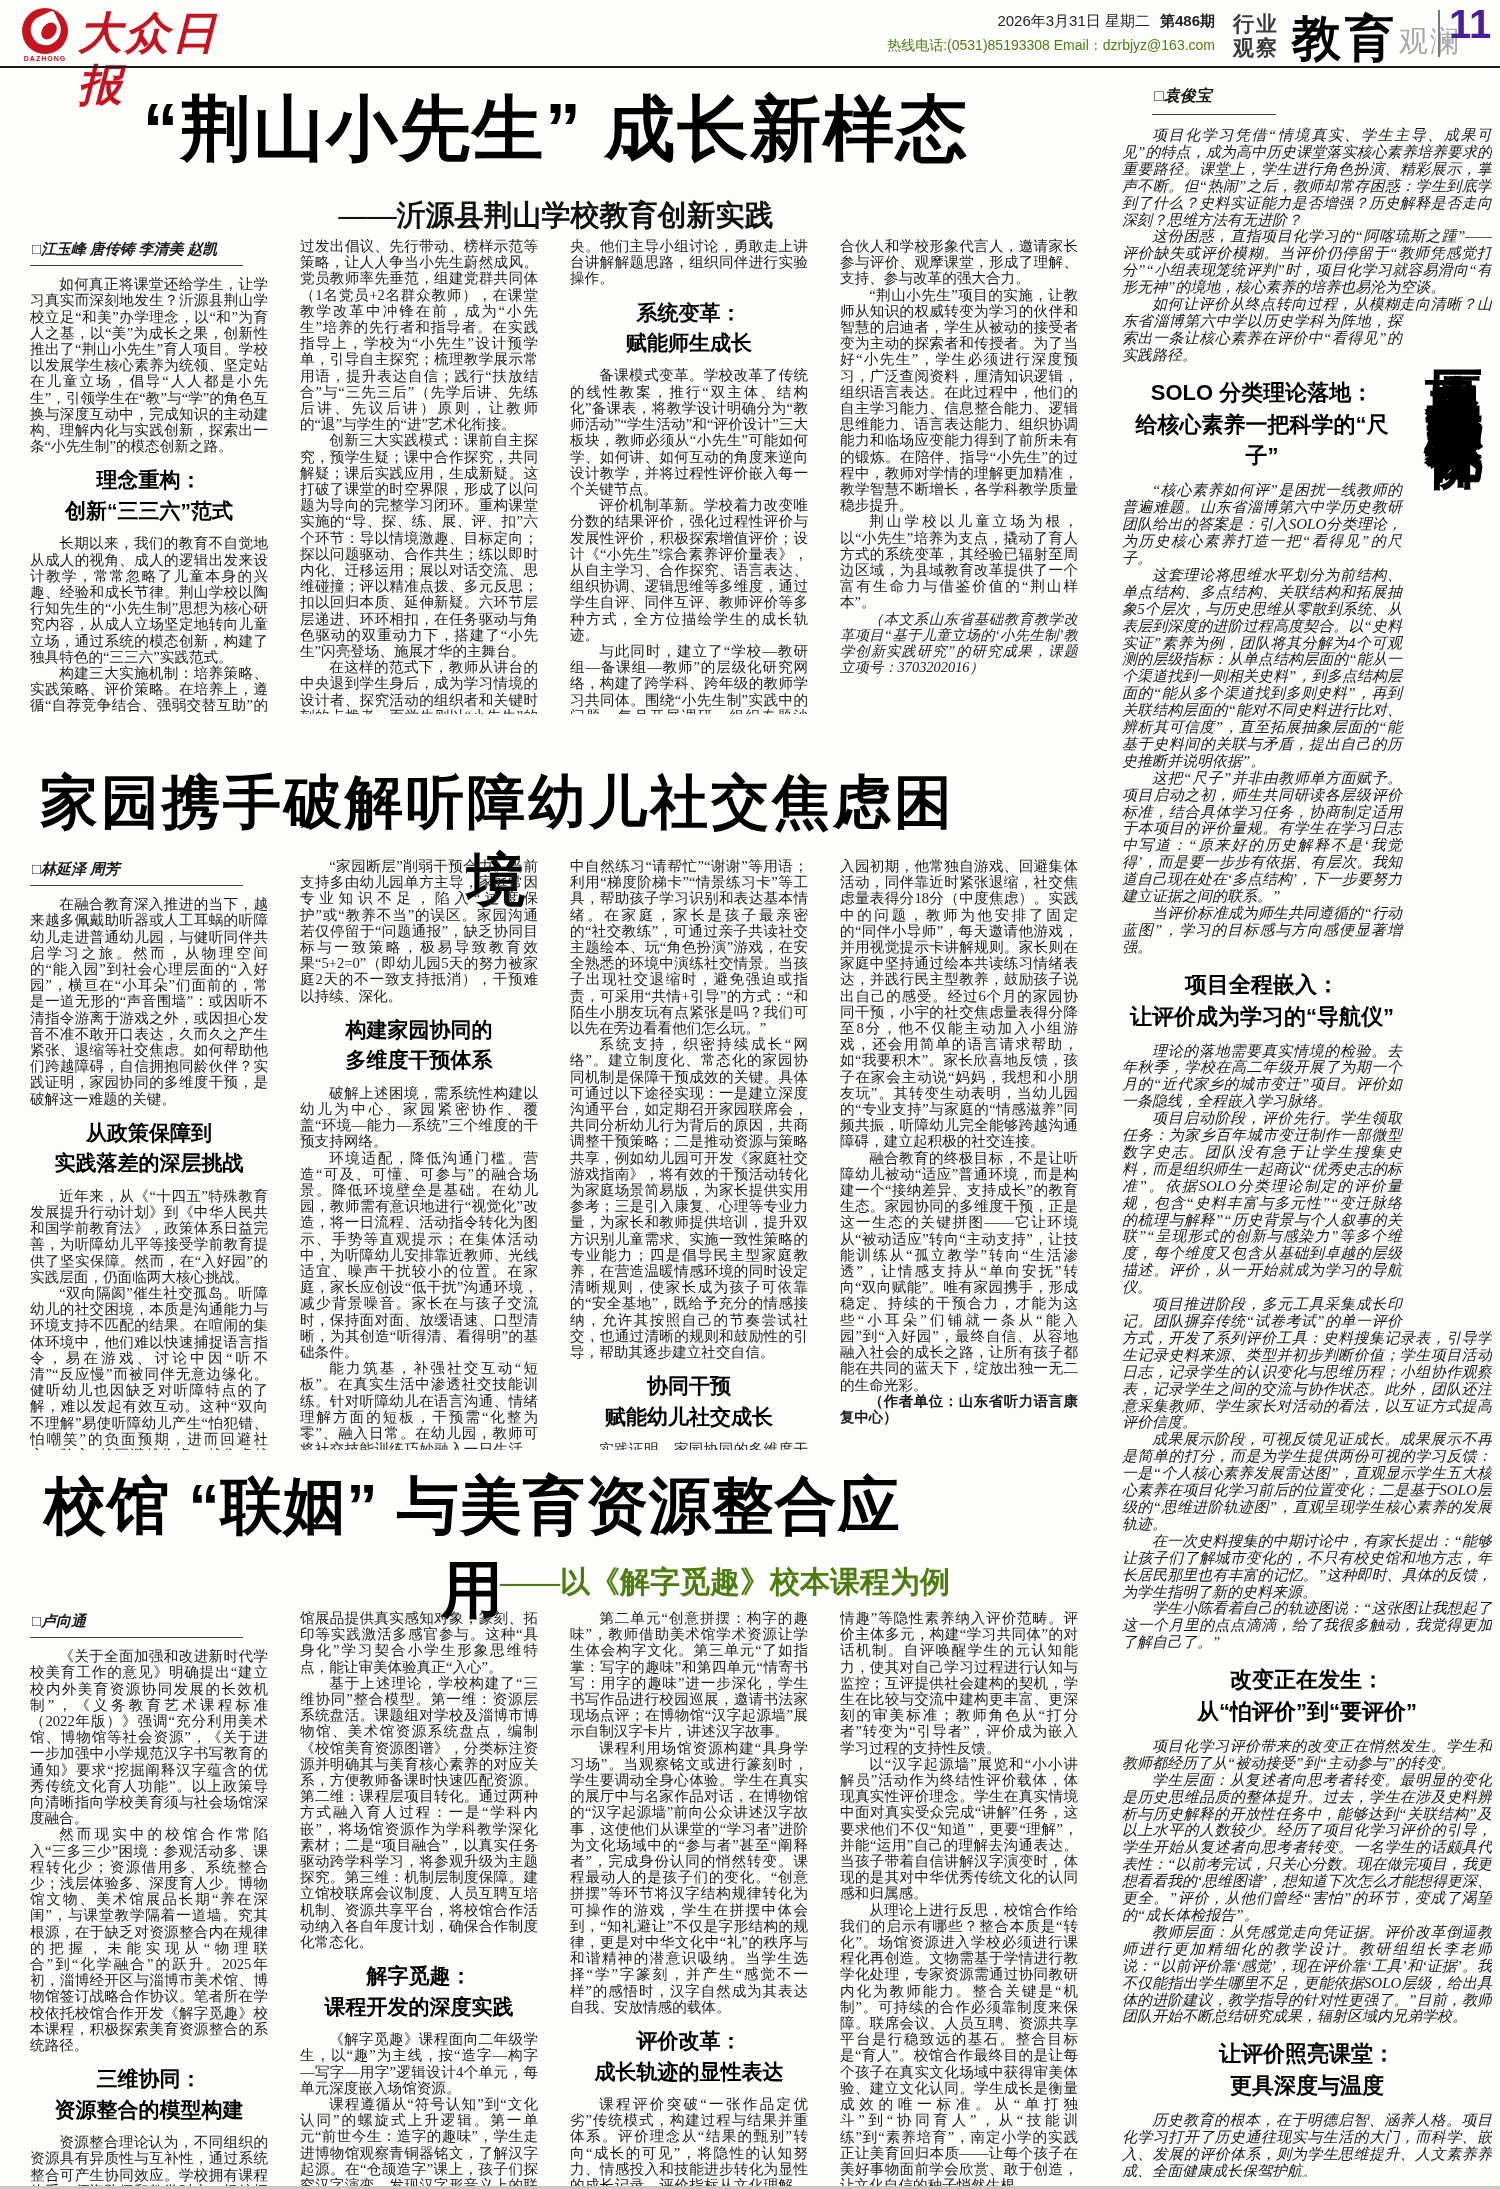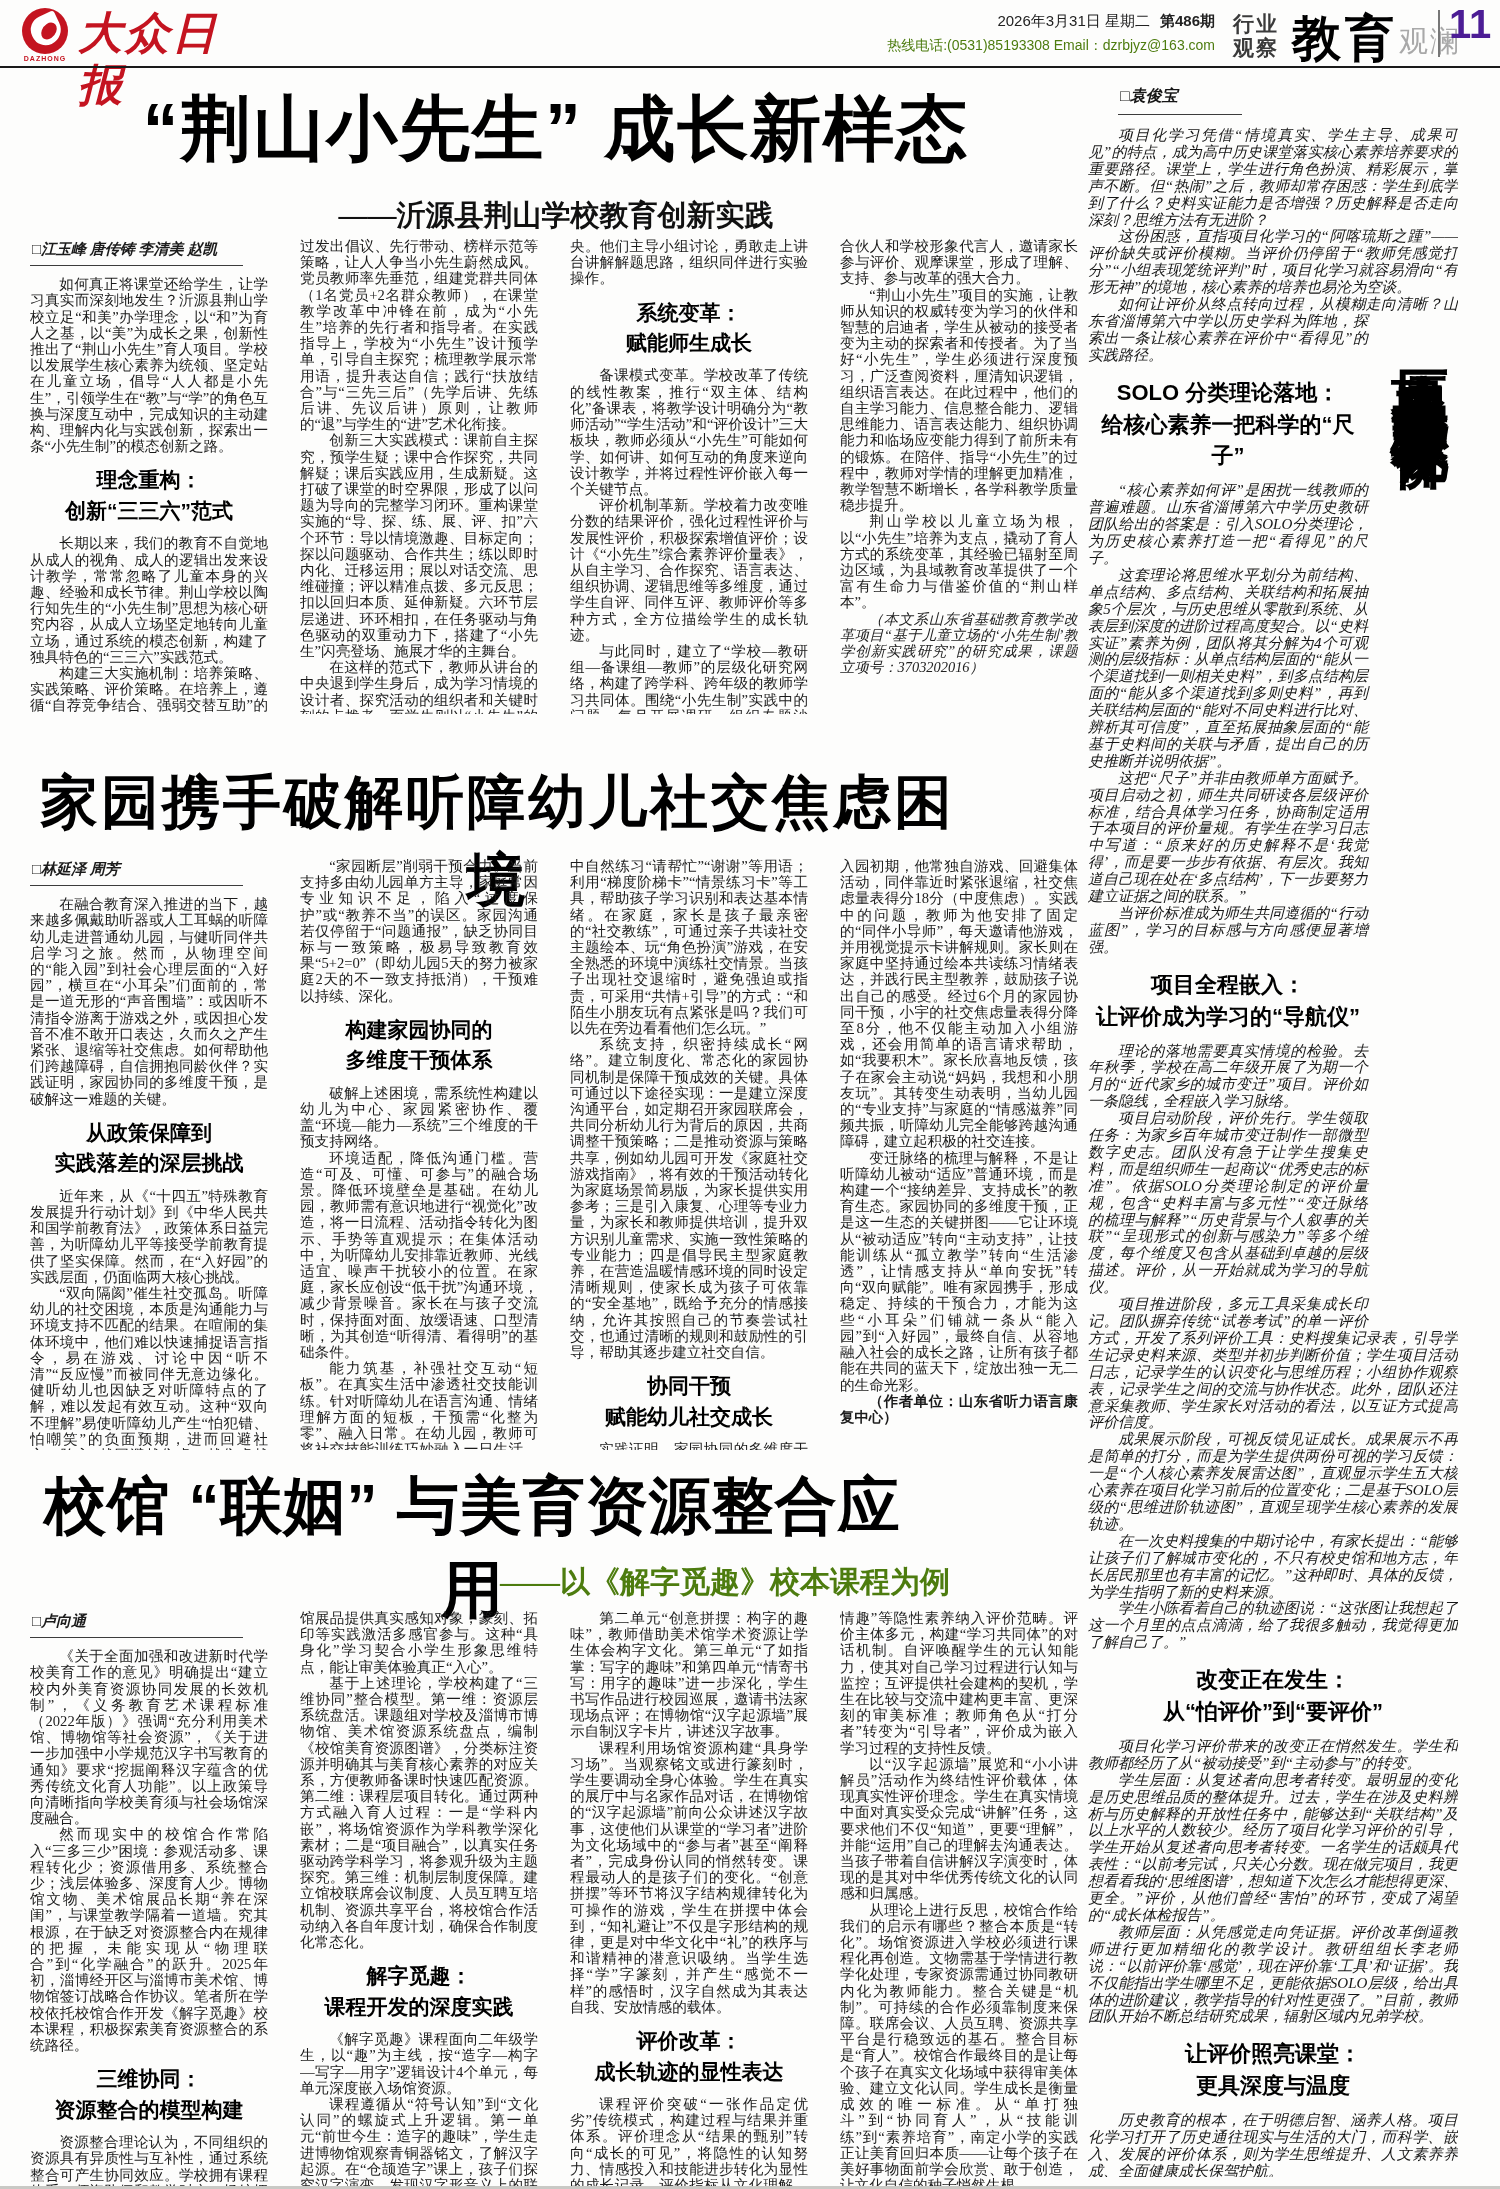--- a/index.html
+++ b/index.html
@@ -55,21 +55,21 @@
   .para{margin:0;text-indent:2em;}
   .para.cont{text-indent:0;}
   .sub-h{margin:11px 0 9px;text-align:center;font-family:"Liberation Sans","DejaVu Sans",sans-serif;
         font-weight:bold;font-size:21px;line-height:1.45;white-space:pre-line;color:#000;text-indent:0;}
   .byline{font-style:italic;font-weight:bold;font-size:15px;border-bottom:1.5px solid #3c3c3c;
         padding:3px 2px 8px;margin:0 0 10px;width:88%;}
   .attr{margin:0;text-indent:2em;font-weight:bold;
         font-family:"Liberation Sans","DejaVu Sans",sans-serif;font-size:14.4px;}
   .attr.kai{font-family:"Liberation Serif",serif;font-style:italic;font-weight:normal;color:#222;}
   
-  .r-art{position:absolute;left:1088px;top:80px;width:370px;height:2102px;}
+  .r-art{position:absolute;left:1122px;top:80px;width:370px;height:2102px;}
   .r-byline{font-style:italic;font-weight:bold;font-size:16px;border-bottom:1.5px solid #3c3c3c;
         padding:2px 2px 7px;margin:4px 0 12px 30px;width:120px;}
   .r-flow{font-style:italic;font-size:15px;line-height:16.9px;text-align:justify;overflow:hidden;
         height:2050px;color:#161616;}
   .v-spacer{float:right;width:0;height:198px;}
   .v-title{float:right;clear:right;writing-mode:vertical-rl;font-style:normal;
         font-family:"Liberation Serif",serif;font-weight:bold;font-size:57px;line-height:76px;
         letter-spacing:4px;height:992px;margin:0 0 12px 14px;color:#000;overflow:hidden;}
   .r-flow .sub-h{font-style:normal;font-size:22px;margin:13px 0 10px;}
   .foot-rule{position:absolute;left:0;top:2186px;width:1500px;height:3px;background:#c9c9c5;}
@@ -147,21 +147,21 @@
     </div>
   <div class="col c3 row-mid">
       <p class="para cont">中自然练习“请帮忙”“谢谢”等用语；利用“梯度阶梯卡”“情景练习卡”等工具，帮助孩子学习识别和表达基本情绪。在家庭，家长是孩子最亲密的“社交教练”，可通过亲子共读社交主题绘本、玩“角色扮演”游戏，在安全熟悉的环境中演练社交情景。当孩子出现社交退缩时，避免强迫或指责，可采用“共情+引导”的方式：“和陌生小朋友玩有点紧张是吗？我们可以先在旁边看看他们怎么玩。”</p>
       <p class="para">系统支持，织密持续成长“网络”。建立制度化、常态化的家园协同机制是保障干预成效的关键。具体可通过以下途径实现：一是建立深度沟通平台，如定期召开家园联席会，共同分析幼儿行为背后的原因，共商调整干预策略；二是推动资源与策略共享，例如幼儿园可开发《家庭社交游戏指南》，将有效的干预活动转化为家庭场景简易版，为家长提供实用参考；三是引入康复、心理等专业力量，为家长和教师提供培训，提升双方识别儿童需求、实施一致性策略的专业能力；四是倡导民主型家庭教养，在营造温暖情感环境的同时设定清晰规则，使家长成为孩子可依靠的“安全基地”，既给予充分的情感接纳，允许其按照自己的节奏尝试社交，也通过清晰的规则和鼓励性的引导，帮助其逐步建立社交自信。</p>
       <h3 class="sub-h">协同干预
 赋能幼儿社交成长</h3>
       <p class="para">实践证明，家园协同的多维度干预能有效缓解听障幼儿社交焦虑，提升其适应能力。以3岁听障幼儿小宇（化名）为例，</p>
     </div>
   <div class="col c4 row-mid">
       <p class="para cont">入园初期，他常独自游戏、回避集体活动，同伴靠近时紧张退缩，社交焦虑量表得分18分（中度焦虑）。实践中的问题，教师为他安排了固定的“同伴小导师”，每天邀请他游戏，并用视觉提示卡讲解规则。家长则在家庭中坚持通过绘本共读练习情绪表达，并践行民主型教养，鼓励孩子说出自己的感受。经过6个月的家园协同干预，小宇的社交焦虑量表得分降至8分，他不仅能主动加入小组游戏，还会用简单的语言请求帮助，如“我要积木”。家长欣喜地反馈，孩子在家会主动说“妈妈，我想和小朋友玩”。其转变生动表明，当幼儿园的“专业支持”与家庭的“情感滋养”同频共振，听障幼儿完全能够跨越沟通障碍，建立起积极的社交连接。</p>
-      <p class="para">变迁脉络的梳理与解释，不是让听障幼儿被动“适应”普通环境，而是构建一个“接纳差异、支持成长”的教育生态。家园协同的多维度干预，正是这一生态的关键拼图——它让环境从“被动适应”转向“主动支持”，让技能训练从“孤立教学”转向“生活渗透”，让情感支持从“单向安抚”转向“双向赋能”。唯有家园携手，形成稳定、持续的干预合力，才能为这些“小耳朵”们铺就一条从“能入园”到“入好园”，最终自信、从容地融入社会的成长之路，让所有孩子都能在共同的蓝天下，绽放出独一无二的生命光彩。</p>
+      <p class="para">融合教育的终极目标，不是让听障幼儿被动“适应”普通环境，而是构建一个“接纳差异、支持成长”的教育生态。家园协同的多维度干预，正是这一生态的关键拼图——它让环境从“被动适应”转向“主动支持”，让技能训练从“孤立教学”转向“生活渗透”，让情感支持从“单向安抚”转向“双向赋能”。唯有家园携手，形成稳定、持续的干预合力，才能为这些“小耳朵”们铺就一条从“能入园”到“入好园”，最终自信、从容地融入社会的成长之路，让所有孩子都能在共同的蓝天下，绽放出独一无二的生命光彩。</p>
       <p class="attr">（作者单位：山东省听力语言康复中心）</p>
     </div>
 
   <div class="headline-3">校馆 “联姻” 与美育资源整合应用</div>
   <div class="subtitle-3">——以《解字觅趣》校本课程为例</div>
   <div class="col c1 row-bot">
       <div class="byline">□卢向通</div>
       <p class="para">《关于全面加强和改进新时代学校美育工作的意见》明确提出“建立校内外美育资源协同发展的长效机制”，《义务教育艺术课程标准（2022年版）》强调“充分利用美术馆、博物馆等社会资源”，《关于进一步加强中小学规范汉字书写教育的通知》要求“挖掘阐释汉字蕴含的优秀传统文化育人功能”。以上政策导向清晰指向学校美育须与社会场馆深度融合。</p>
       <p class="para">然而现实中的校馆合作常陷入“三多三少”困境：参观活动多、课程转化少；资源借用多、系统整合少；浅层体验多、深度育人少。博物馆文物、美术馆展品长期“养在深闺”，与课堂教学隔着一道墙。究其根源，在于缺乏对资源整合内在规律的把握，未能实现从“物理联合”到“化学融合”的跃升。2025年初，淄博经开区与淄博市美术馆、博物馆签订战略合作协议。笔者所在学校依托校馆合作开发《解字觅趣》校本课程，积极探索美育资源整合的系统路径。</p>
       <h3 class="sub-h">三维协同：

